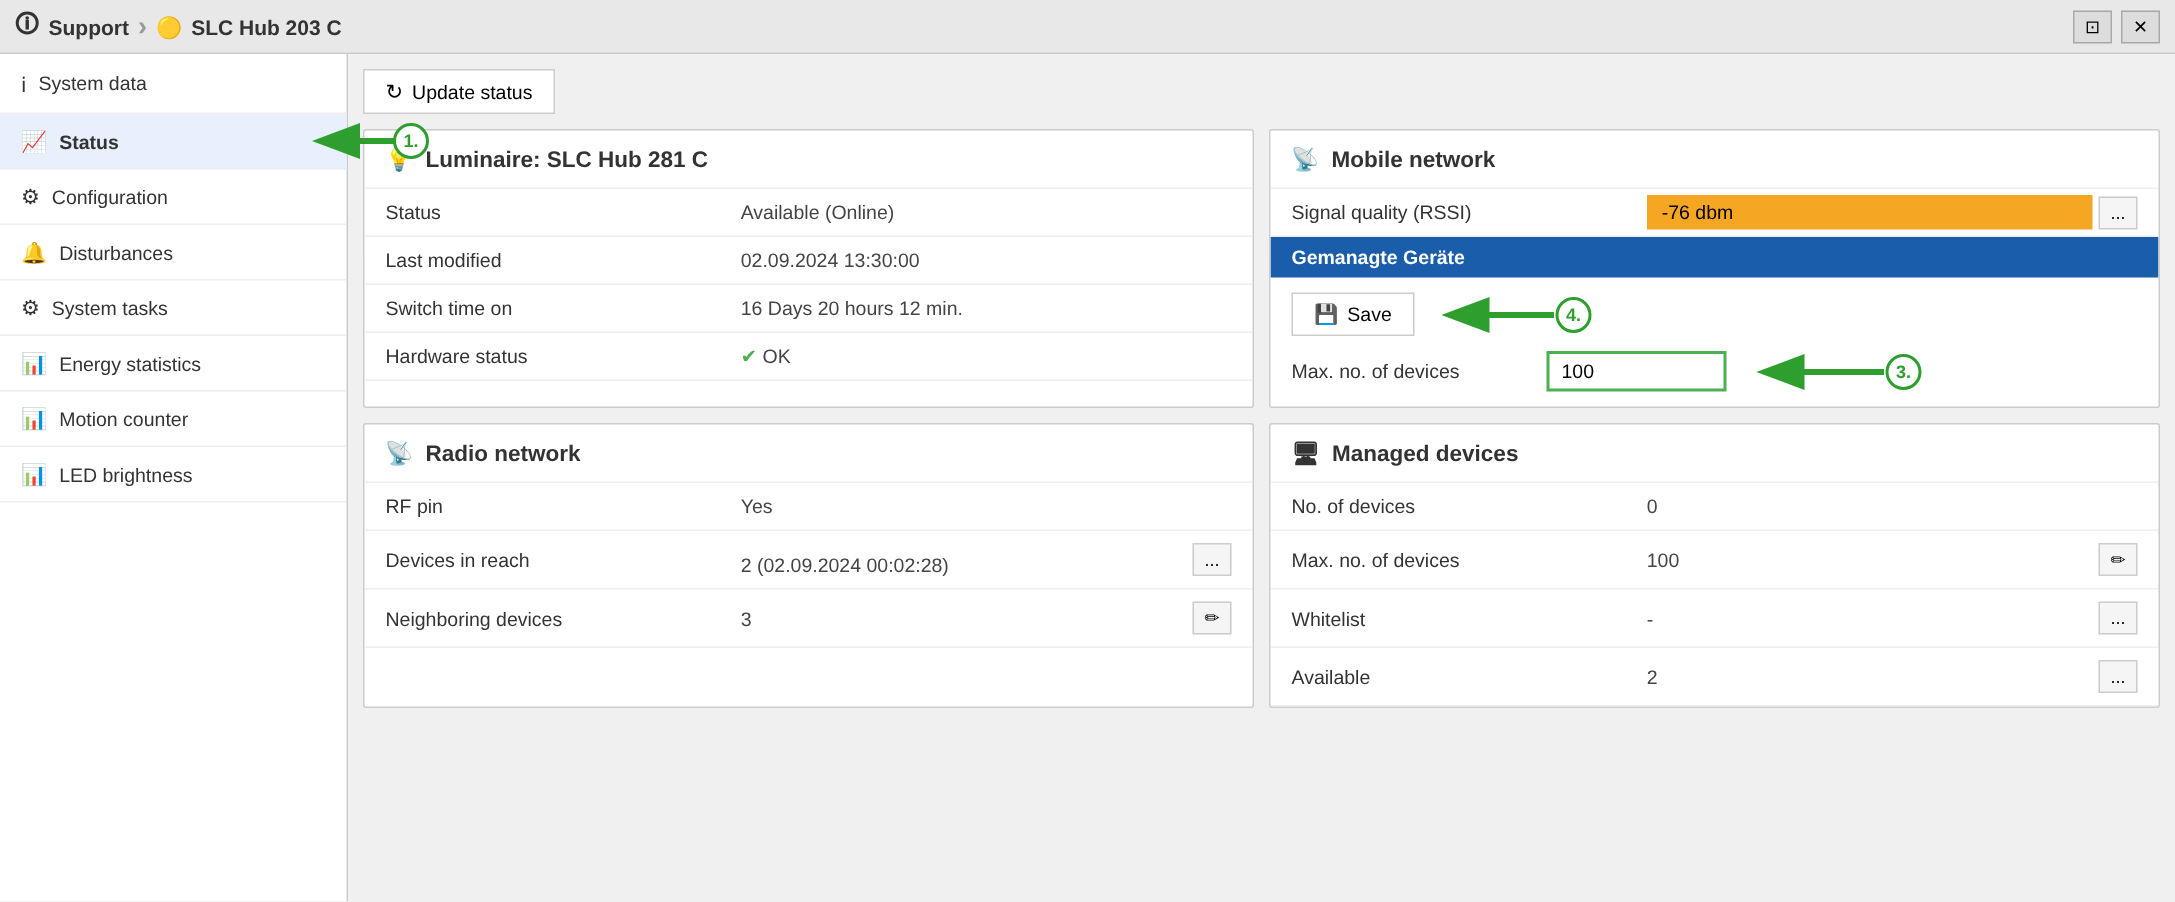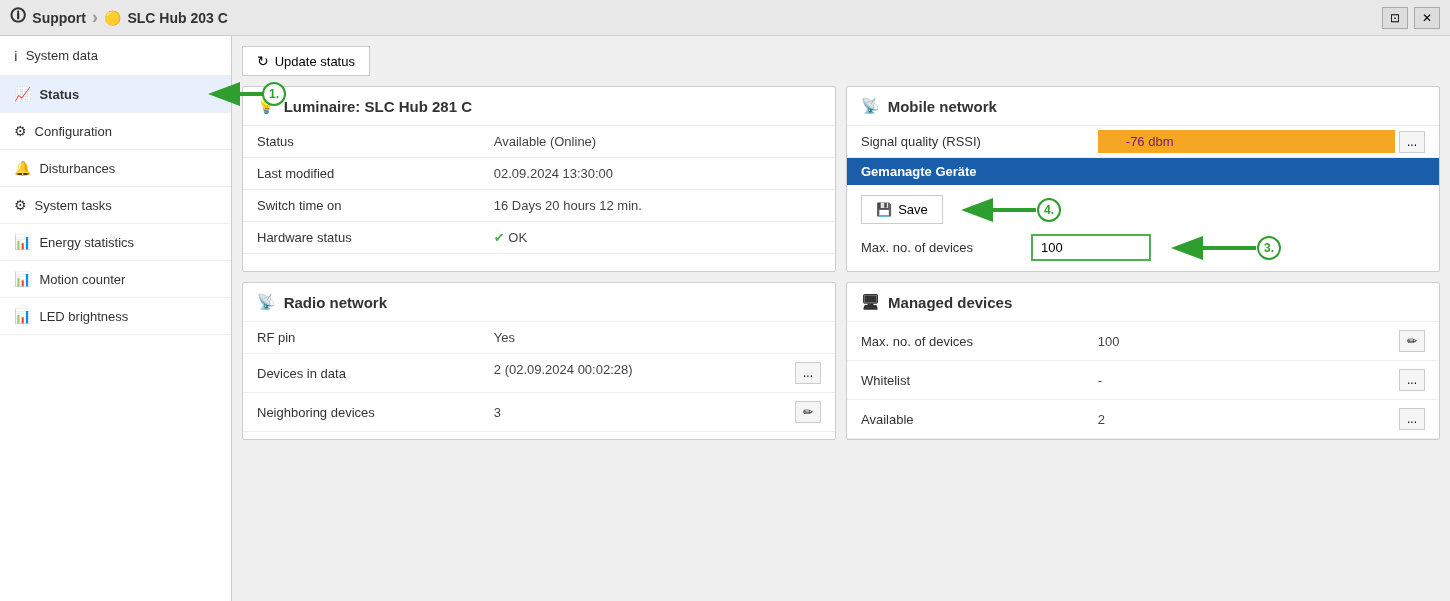--- a/index.html
+++ b/index.html
@@ -49,21 +49,21 @@
     }
 
     .panel-table { width: 100%; border-collapse: collapse; }
     .panel-table tr { border-bottom: 1px solid #eee; }
     .panel-table td { padding: 8px 14px; vertical-align: middle; }
     .panel-table td:first-child { width: 40%; color: #333; }
     .panel-table td:last-child { color: #444; }
 
     
     .signal-bar {
-      background: #f5a623; color: #701a75; padding: 4px 28px; font-size: 13px;
+      background: #f5a623; color: #000000; padding: 4px 10px; font-size: 13px;
       flex: 1; min-width: 0;
     }
 
     
     .gemanage-header {
       background: #1a5daa; color: #fff; padding: 6px 14px; font-size: 13px; font-weight: bold;
     }
     .edit-input {
       border: 2px solid #4caf50; padding: 4px 8px; font-size: 13px; width: 120px;
       outline: none;
@@ -273,42 +273,46 @@
           <span>Radio network</span>
         </div>
         <div class="panel-content">
           <table class="panel-table">
             <tbody id="radio-tbody">
                 <tr>
                   <td>RF pin</td>
                   <td>Yes</td>
                 </tr>
                 <tr>
-                  <td>Devices in data</td>
-                  <td style="display:flex;align-items:flex-start;justify-content:space-between;gap:6px;">2 (02.09.2024 00:02:28) <button class="action-btn">...</button></td>
+                  <td>Devices in reach</td>
+                  <td style="display:flex;align-items:flex-end;justify-content:space-between;gap:6px;">2 (02.09.2024 00:02:28) <button class="action-btn">...</button></td>
                 </tr>
                 <tr>
                   <td>Neighboring devices</td>
                   <td style="display:flex;align-items:center;justify-content:space-between;gap:6px;">3 <button class="action-btn">✏</button></td>
                 </tr>
               </tbody>
           </table>
         </div>
       </div>
 
       <div class="panel" style="min-width:0; position:relative;">
         <div class="panel-header">
           <span>🖥</span>
           <span>Managed devices</span>
         </div>
 
         <div class="panel-content">
           <table class="panel-table">
             <tbody id="managed-tbody">
                 <tr>
+                  <td>No. of devices</td>
+                  <td>0</td>
+                </tr>
+                <tr>
                   <td>Max. no. of devices</td>
                   <td style="display:flex;align-items:center;justify-content:space-between;gap:6px;">100 <button class="action-btn">✏</button></td>
                 </tr>
                 <tr>
                   <td>Whitelist</td>
                   <td style="display:flex;align-items:center;justify-content:space-between;gap:6px;">- <button class="action-btn">...</button></td>
                 </tr>
                 <tr>
                   <td>Available</td>
                   <td style="display:flex;align-items:center;justify-content:space-between;gap:6px;">2 <button class="action-btn">...</button></td>

